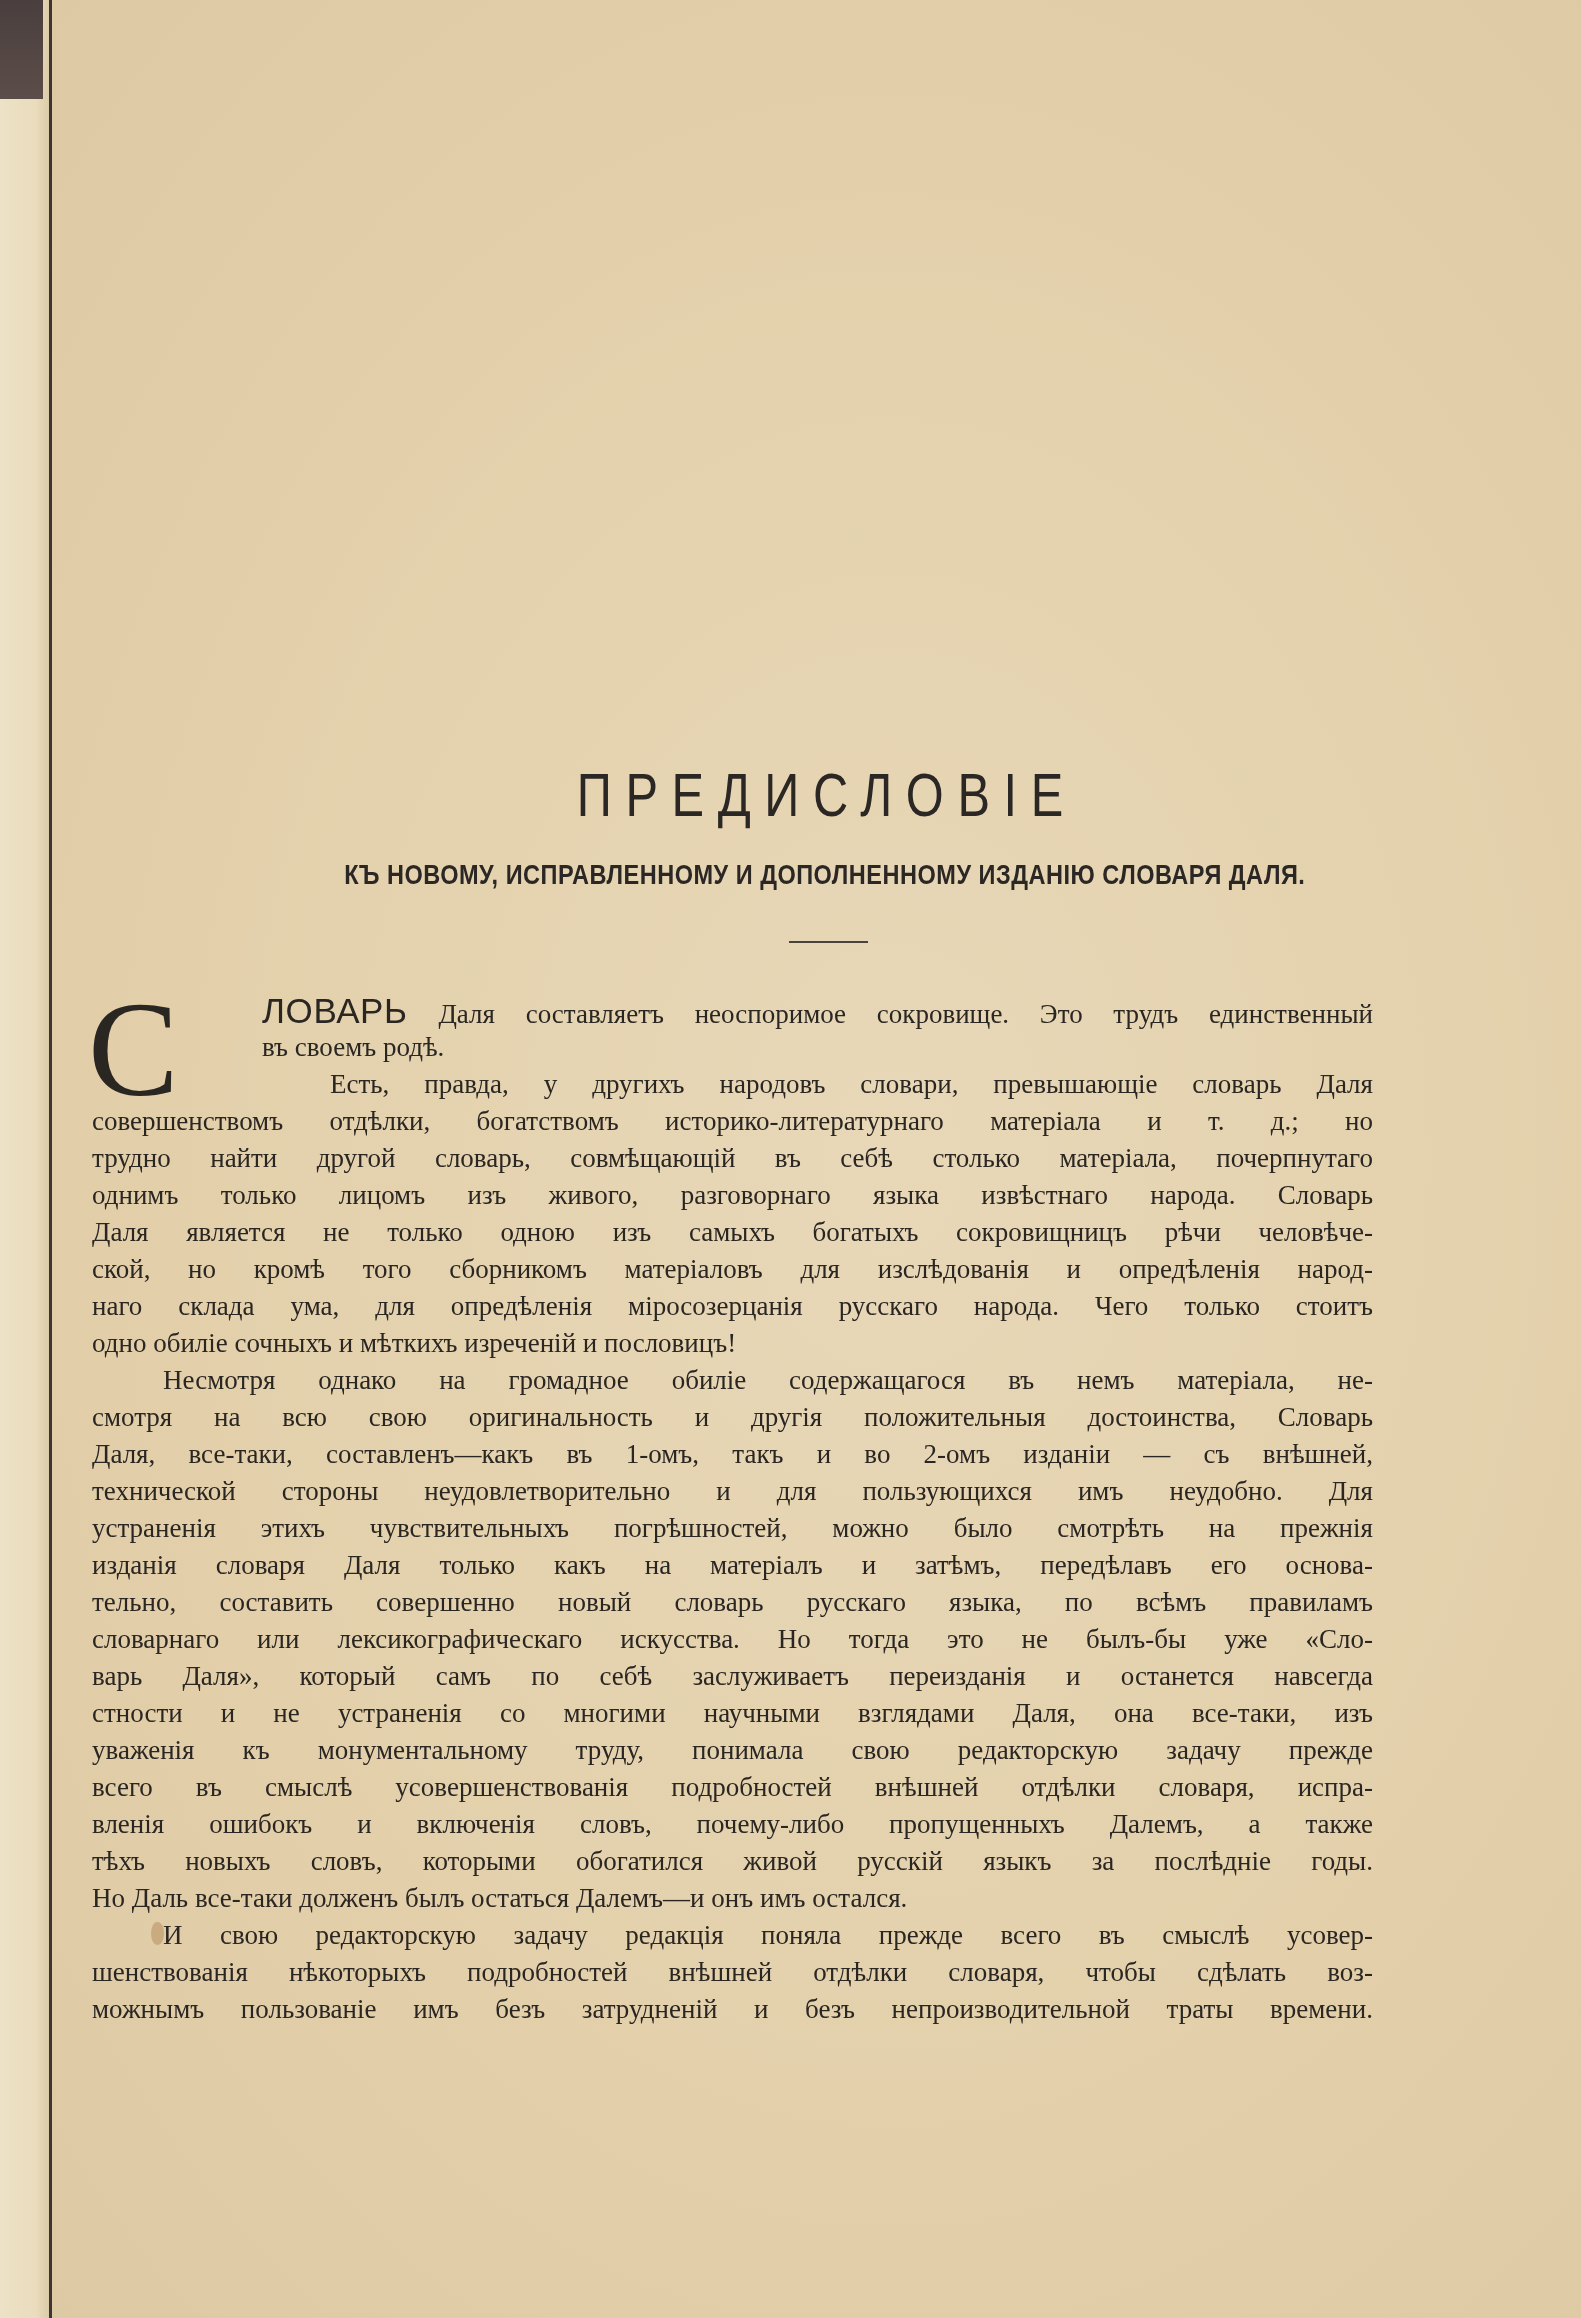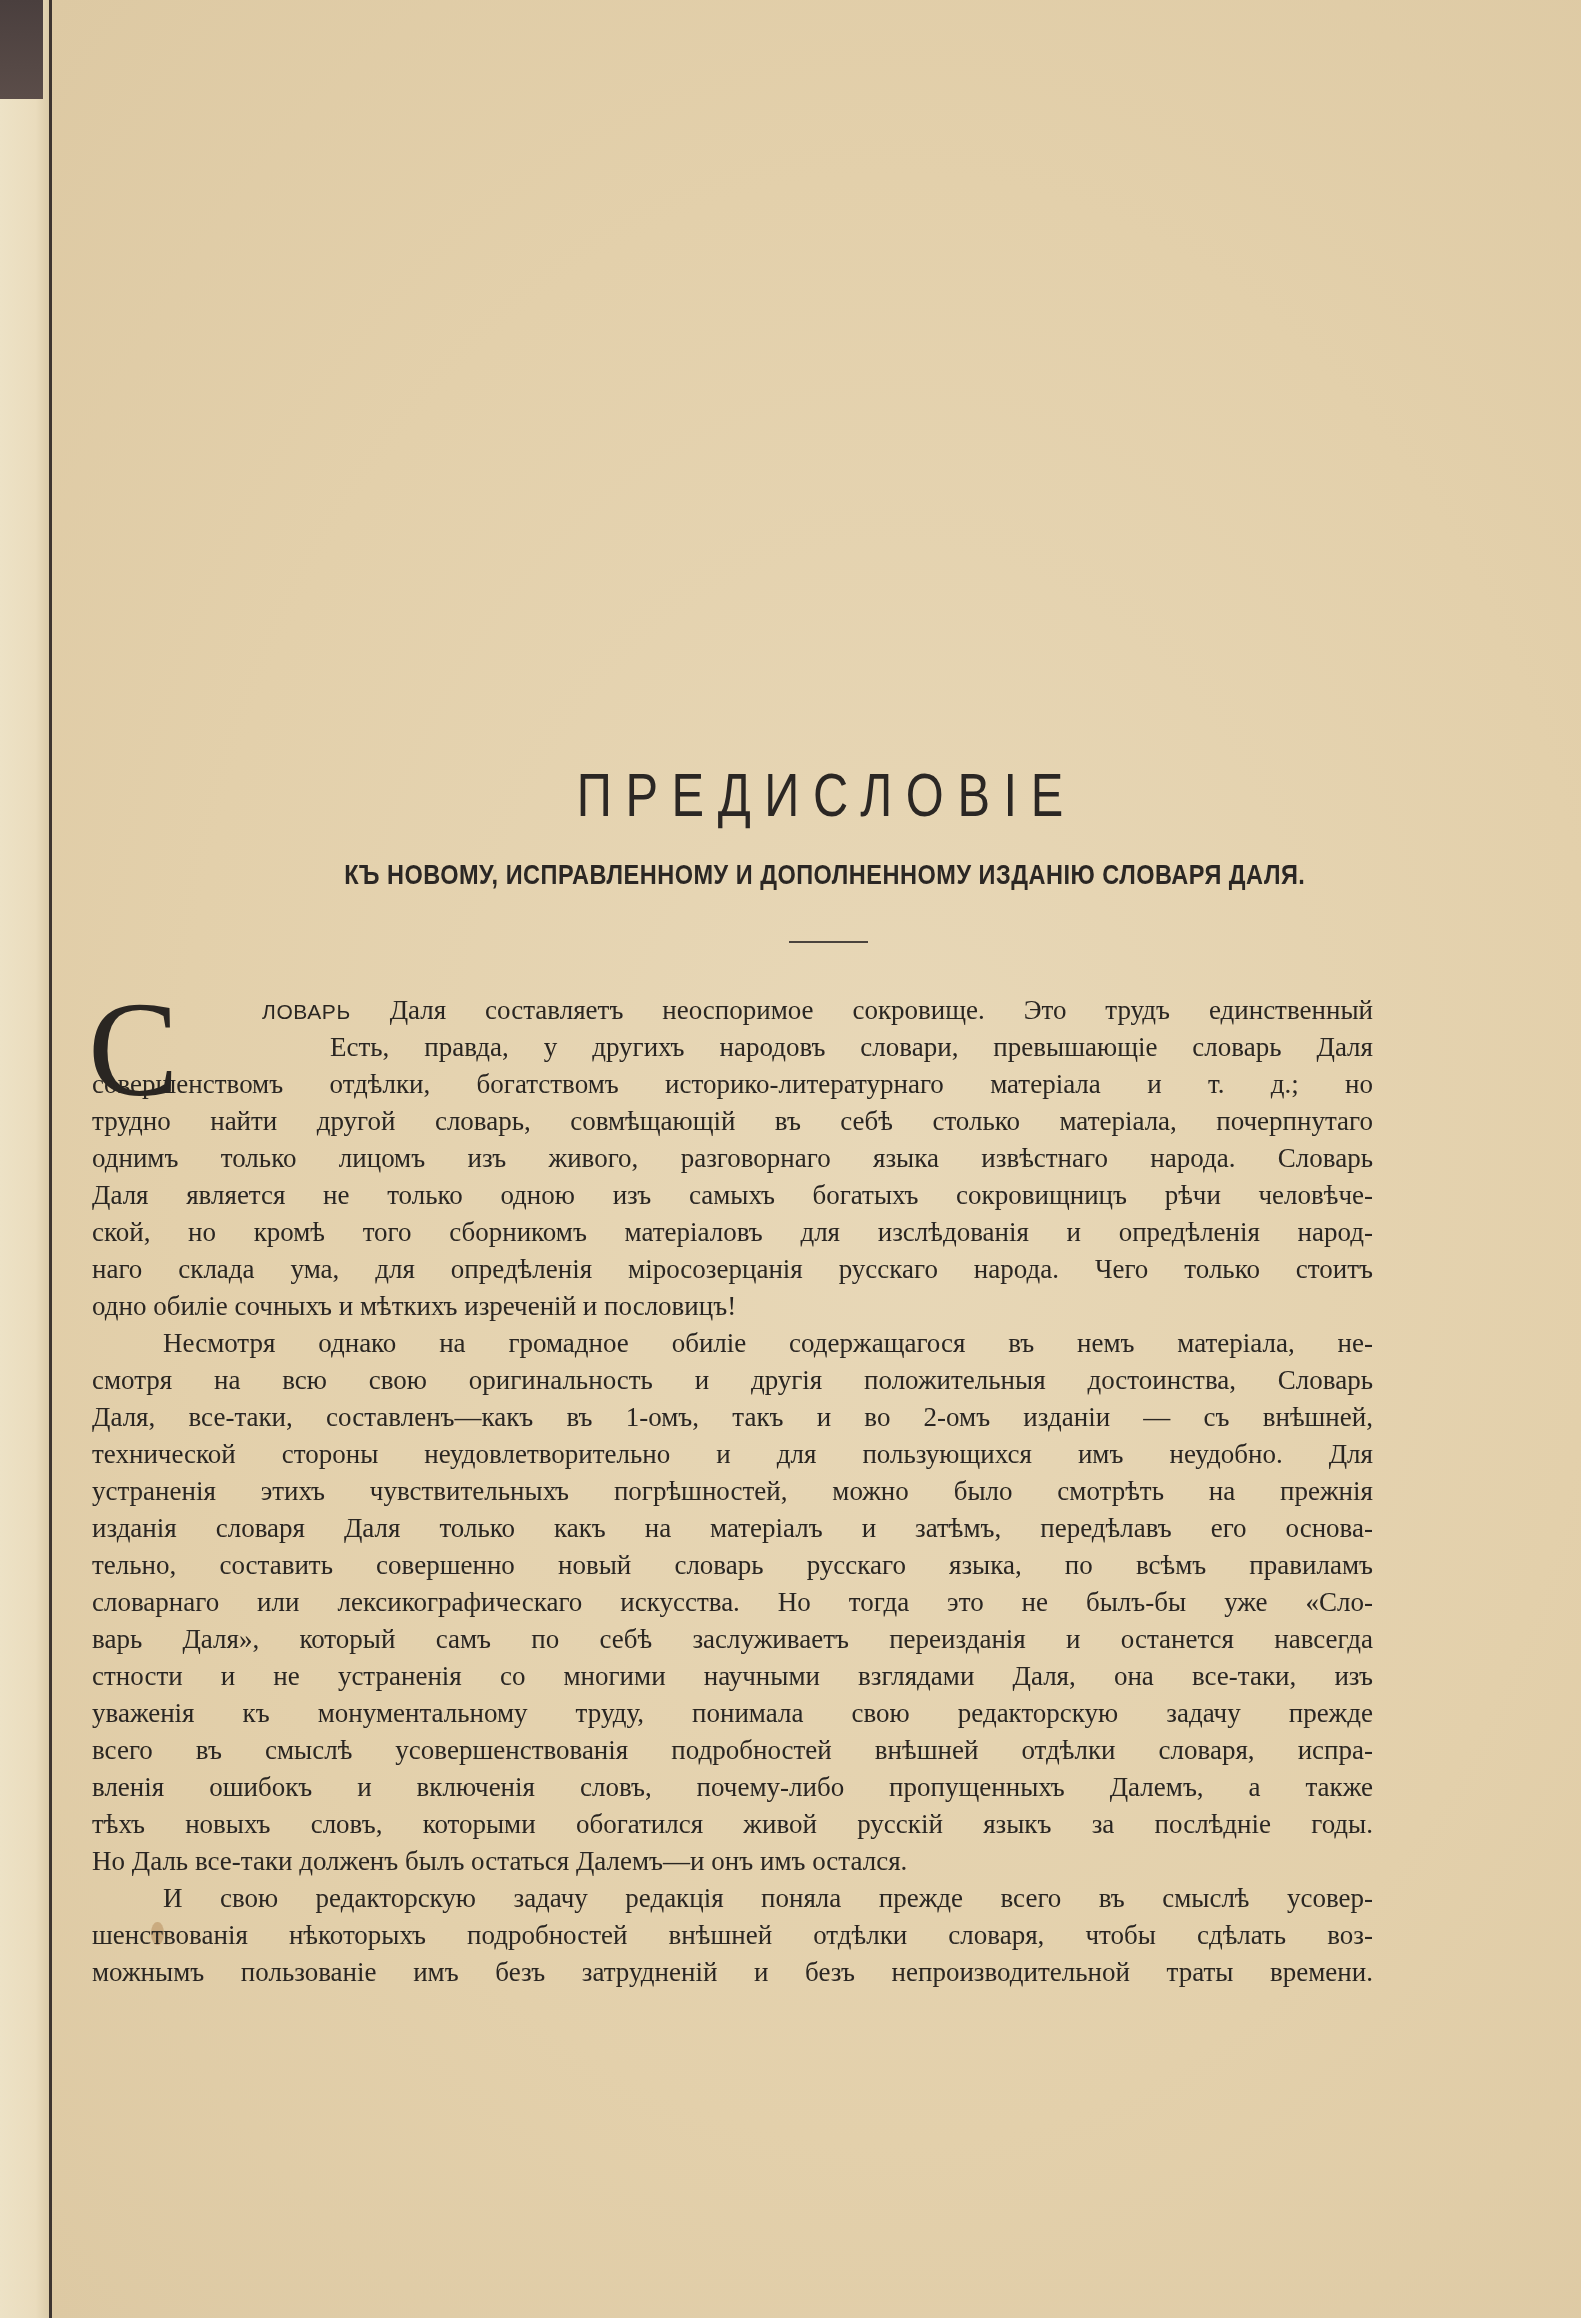--- a/index.html
+++ b/index.html
@@ -49,21 +49,21 @@
   .line { display: block; white-space: nowrap; text-align-last: justify; text-align: justify; height: 37px; }
   .line.last { text-align-last: left; }
   .line.dc-indent { padding-left: 170px; }
   .line.dc-indent-big { padding-left: 170px; }
   .line.para-indent { padding-left: 71px; }
   .dropcap {
     position: absolute; left: 88px; top: 981px;
     font-family: "Liberation Serif", serif; font-size: 136px; line-height: 136px;
     color: #2a2622; font-weight: normal;
   }
-  .dc-first-word { font-family: "Liberation Sans", sans-serif; font-size: 21px; letter-spacing: 0.6px; margin-top: 30px; }
+  .dc-first-word { font-family: "Liberation Sans", sans-serif; font-size: 35px; letter-spacing: 0.6px; margin-top: 30px; }
   .stain {
     position: absolute; left: 99px; top: 1922px; width: 12.5px; height: 23px;
     border-radius: 50%; background: rgba(175,130,80,0.45);
   }
 </style>
 </head>
 <body>
 
 <div class="left-strip"></div>
 <div class="left-strip-top"></div>
@@ -73,20 +73,21 @@
   <div class="title">ПРЕДИСЛОВІЕ</div>
   <div class="subtitle">КЪ НОВОМУ, ИСПРАВЛЕННОМУ И ДОПОЛНЕННОМУ ИЗДАНІЮ СЛОВАРЯ ДАЛЯ.</div>
   <div class="rule"></div>
   <div class="stain"></div>
 </div>
 
 <div class="dropcap">С</div>
 
 <div class="body-text">
   <span class="line dc-indent"><span class="dc-first-word">ЛОВАРЬ</span><span> Даля составляетъ неоспоримое сокровище. Это трудъ единственный</span></span>
+  <span class="line dc-indent last">въ своемъ родѣ.</span>
   <span class="line dc-indent-big" style="padding-left:238px">Есть, правда, у другихъ народовъ словари, превышающіе словарь Даля</span>
   <span class="line">совершенствомъ отдѣлки, богатствомъ историко-литературнаго матеріала и т. д.; но</span>
   <span class="line">трудно найти другой словарь, совмѣщающій въ себѣ столько матеріала, почерпнутаго</span>
   <span class="line">однимъ только лицомъ изъ живого, разговорнаго языка извѣстнаго народа. Словарь</span>
   <span class="line">Даля является не только одною изъ самыхъ богатыхъ сокровищницъ рѣчи человѣче-</span>
   <span class="line">ской, но кромѣ того сборникомъ матеріаловъ для изслѣдованія и опредѣленія народ-</span>
   <span class="line">наго склада ума, для опредѣленія міросозерцанія русскаго народа. Чего только стоитъ</span>
   <span class="line last">одно обиліе сочныхъ и мѣткихъ изреченій и пословицъ!</span>
   <span class="line para-indent">Несмотря однако на громадное обиліе содержащагося въ немъ матеріала, не-</span>
   <span class="line">смотря на всю свою оригинальность и другія положительныя достоинства, Словарь</span>

